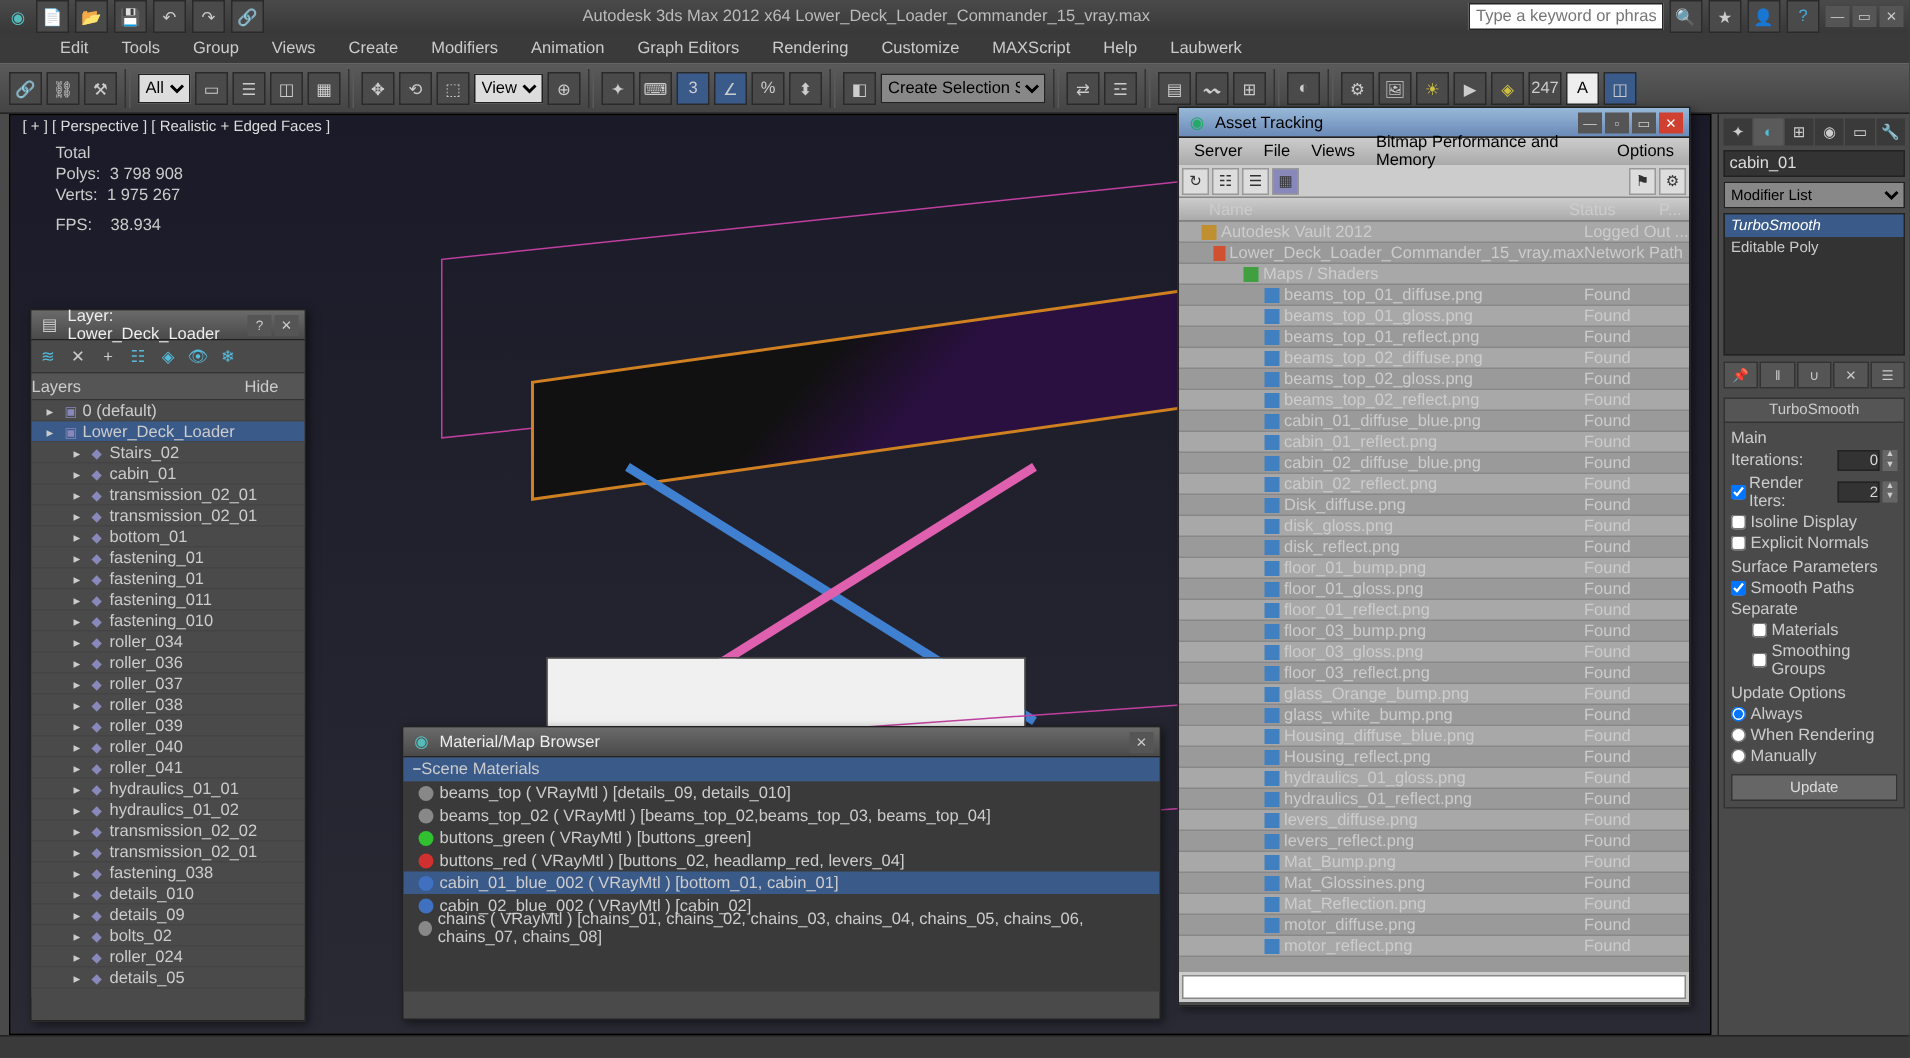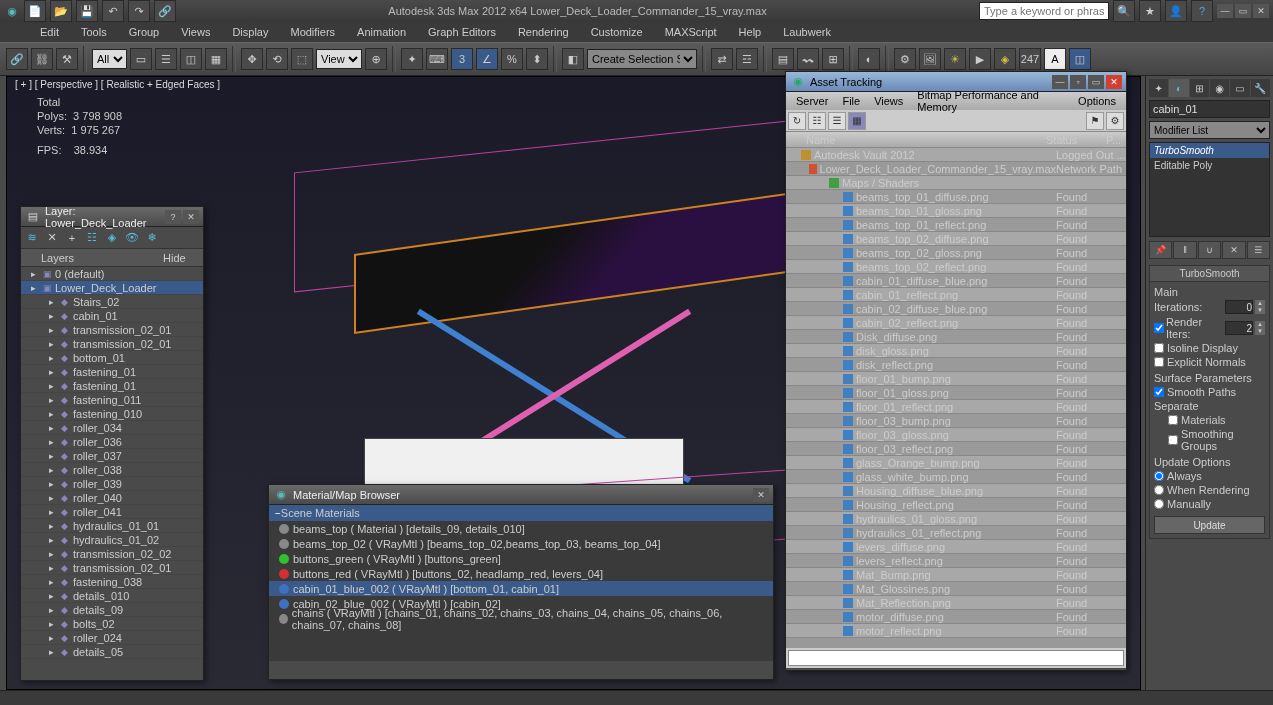--- a/index.html
+++ b/index.html
@@ -55,21 +55,21 @@
 .floating{position:absolute;background:#4a4a4a;border:1px solid #222;box-shadow:2px 2px 6px rgba(0,0,0,.5)}
 .float-title{height:20px;background:linear-gradient(#6a6a6a,#4a4a4a);display:flex;align-items:center;padding:0 4px;gap:4px;border-bottom:1px solid #222}
 .float-title .t{flex:1;font-size:11px;color:#eee}
 .float-title .btns{display:flex;gap:2px}
 .float-title .btns span{width:16px;height:14px;background:#555;display:flex;align-items:center;justify-content:center;font-size:9px;cursor:pointer}
 
 .layer-panel{left:20px;top:130px;width:184px;height:475px}
 .layer-toolbar{height:22px;background:#4a4a4a;display:flex;align-items:center;gap:2px;padding:2px;border-bottom:1px solid #333}
 .layer-toolbar span{width:18px;height:18px;display:flex;align-items:center;justify-content:center;font-size:11px;cursor:pointer}
 .layer-head{height:18px;background:#555;display:flex;align-items:center;font-size:10px;border-bottom:1px solid #333}
-.layer-head span:first-child{flex:1;padding-left:20px}
+.layer-head span:first-child{flex:1;padding-left:0}
 .layer-head span:last-child{width:40px}
 .layer-list{height:398px;overflow-y:auto;background:#4a4a4a}
 .layer-row{height:14px;display:flex;align-items:center;padding-left:4px;font-size:10px;cursor:pointer;border-bottom:1px solid #444}
 .layer-row.sel{background:#3a5a8a;color:#fff}
 .layer-row .indent{display:inline-block}
 .layer-row .ic{width:12px;font-size:9px}
 
 .asset-panel{left:785px;top:-5px;width:342px;height:600px}
 .asset-title{background:linear-gradient(#98b8d8,#6a8ab8);color:#000}
 .asset-title .btns span.close{background:#d04030;color:#fff}
@@ -128,21 +128,21 @@
     <span>▭</span>
     <span>✕</span>
   </div>
 </div>
 
 <div class="menubar" id="menubar">
     <span>Edit</span>
     <span>Tools</span>
     <span>Group</span>
     <span>Views</span>
-    <span>Display</span>
+    <span>Create</span>
     <span>Modifiers</span>
     <span>Animation</span>
     <span>Graph Editors</span>
     <span>Rendering</span>
     <span>Customize</span>
     <span>MAXScript</span>
     <span>Help</span>
     <span>Laubwerk</span>
   </div>
 
@@ -814,21 +814,21 @@
       <span class="ico" style="color:#5bb">◉</span>
       <span class="t">Material/Map Browser</span>
       <div class="btns">
           <span>✕</span>
         </div>
     </div>
     <div class="mat-hdr">− <span>Scene Materials</span></div>
     <div class="mat-list" id="mat-list">
         <div class="mat-row">
           <span class="ball" style="background:#888"></span>
-          <span>beams_top  ( Material )  [details_09, details_010]</span>
+          <span>beams_top  ( VRayMtl )  [details_09, details_010]</span>
         </div>
         <div class="mat-row">
           <span class="ball" style="background:#888"></span>
           <span>beams_top_02  ( VRayMtl )  [beams_top_02,beams_top_03, beams_top_04]</span>
         </div>
         <div class="mat-row">
           <span class="ball" style="background:#30c030"></span>
           <span>buttons_green  ( VRayMtl )  [buttons_green]</span>
         </div>
         <div class="mat-row">

